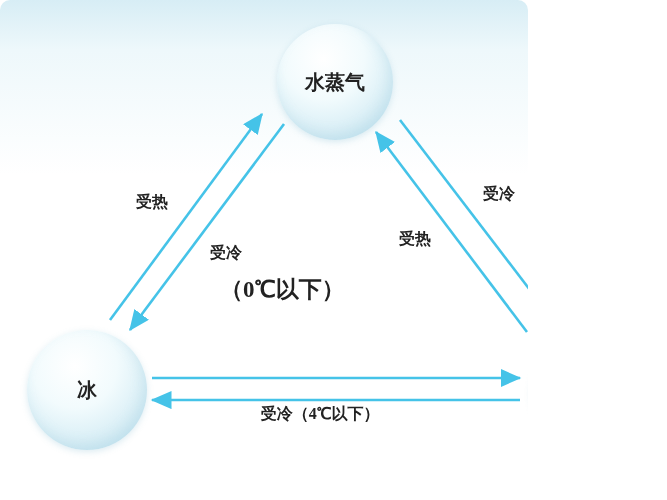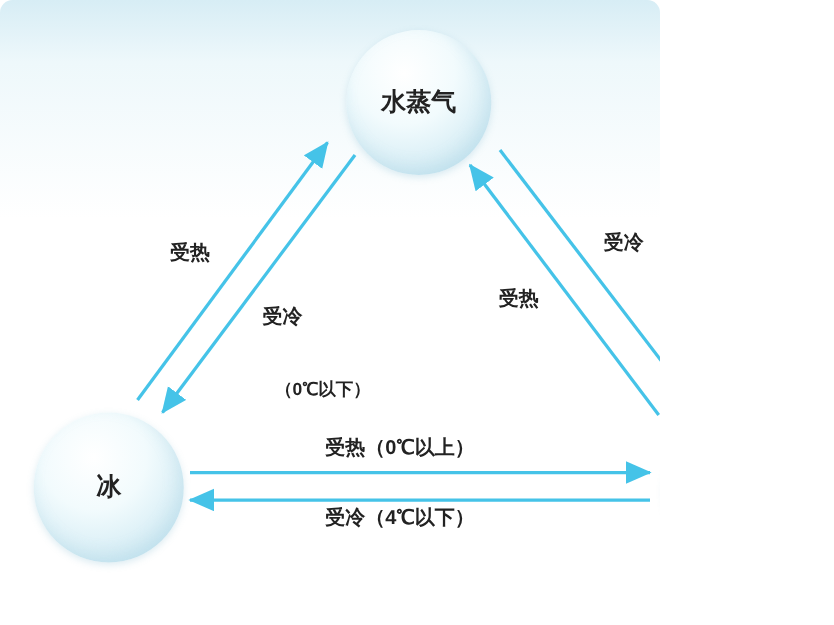--- a/index.html
+++ b/index.html
@@ -2,42 +2,42 @@
 <html><head>
 <meta charset="utf-8">
 <style>
   html,body{margin:0;padding:0;background:#ffffff;}
   .canvas{
     position:relative;
     width:528px;height:500px;
     overflow:hidden;
     border-radius:10px;
     background:linear-gradient(180deg,#d7edf5 0%, #eef8fb 10%, #ffffff 35%, #ffffff 100%);
-    font-family:Liberation Sans, sans-serif;
+    font-family:Liberation Serif, serif;
     color:#222;
   }
   .arrows{position:absolute;left:0;top:0;width:667px;height:500px;}
   .arrows line{stroke:#45c3e8;stroke-width:2.6;}
   .node{
     position:absolute;
     border-radius:50%;
     background:radial-gradient(circle at 40% 30%, #ffffff 0%, #f2fbfd 38%, #d6edf5 72%, #bde2f0 100%);
     box-shadow:0 2px 6px rgba(120,180,205,0.25), inset -4px -6px 12px rgba(150,200,220,0.25);
     display:flex;flex-direction:column;align-items:center;justify-content:center;
     text-align:center;
   }
   .node-vapor{left:277px;top:24px;width:116px;height:116px;}
   .node-ice{left:27px;top:330px;width:120px;height:120px;}
   .node-water{left:531px;top:336px;width:112px;height:112px;}
   .node-name{font-size:20px;font-weight:bold;line-height:1.3;}
   .node-state{font-size:17px;font-weight:bold;line-height:1.3;}
   .lbl{position:absolute;font-size:16px;font-weight:bold;white-space:nowrap;}
   .lbl-left-heat{left:136px;top:192px;}
   .lbl-left-cool{left:210px;top:243px;}
-  .lbl-left-cool-note{left:220px;top:274px;font-size:14px;margin-top:29px;}
+  .lbl-left-cool-note{left:220px;top:274px;font-size:23px;}
   .lbl-right-cool{left:483px;top:184px;}
   .lbl-right-heat{left:399px;top:229px;}
   .lbl-mid-heat{left:320px;top:348px;transform:translateX(-50%);}
   .lbl-mid-cool{left:320px;top:404px;transform:translateX(-50%);}
   .title{
     position:absolute;left:333px;top:453px;transform:translateX(-50%);
     font-size:21px;font-weight:bold;letter-spacing:1px;
   }
 </style>
 </head>
@@ -69,17 +69,16 @@
 
   <div class="node node-water">
     <div class="node-name">水</div>
   </div>
 
   <div class="lbl lbl-left-heat">受热</div>
   <div class="lbl lbl-left-cool">受冷</div>
   <div class="lbl lbl-left-cool-note">（0℃以下）</div>
   <div class="lbl lbl-right-cool">受冷</div>
   <div class="lbl lbl-right-heat">受热</div>
-  <div class="lbl lbl-mid-heat">受热（0℃以上）</div>
   <div class="lbl lbl-mid-cool">受冷（4℃以下）</div>
 
 
 </div>
 
 </body></html>

